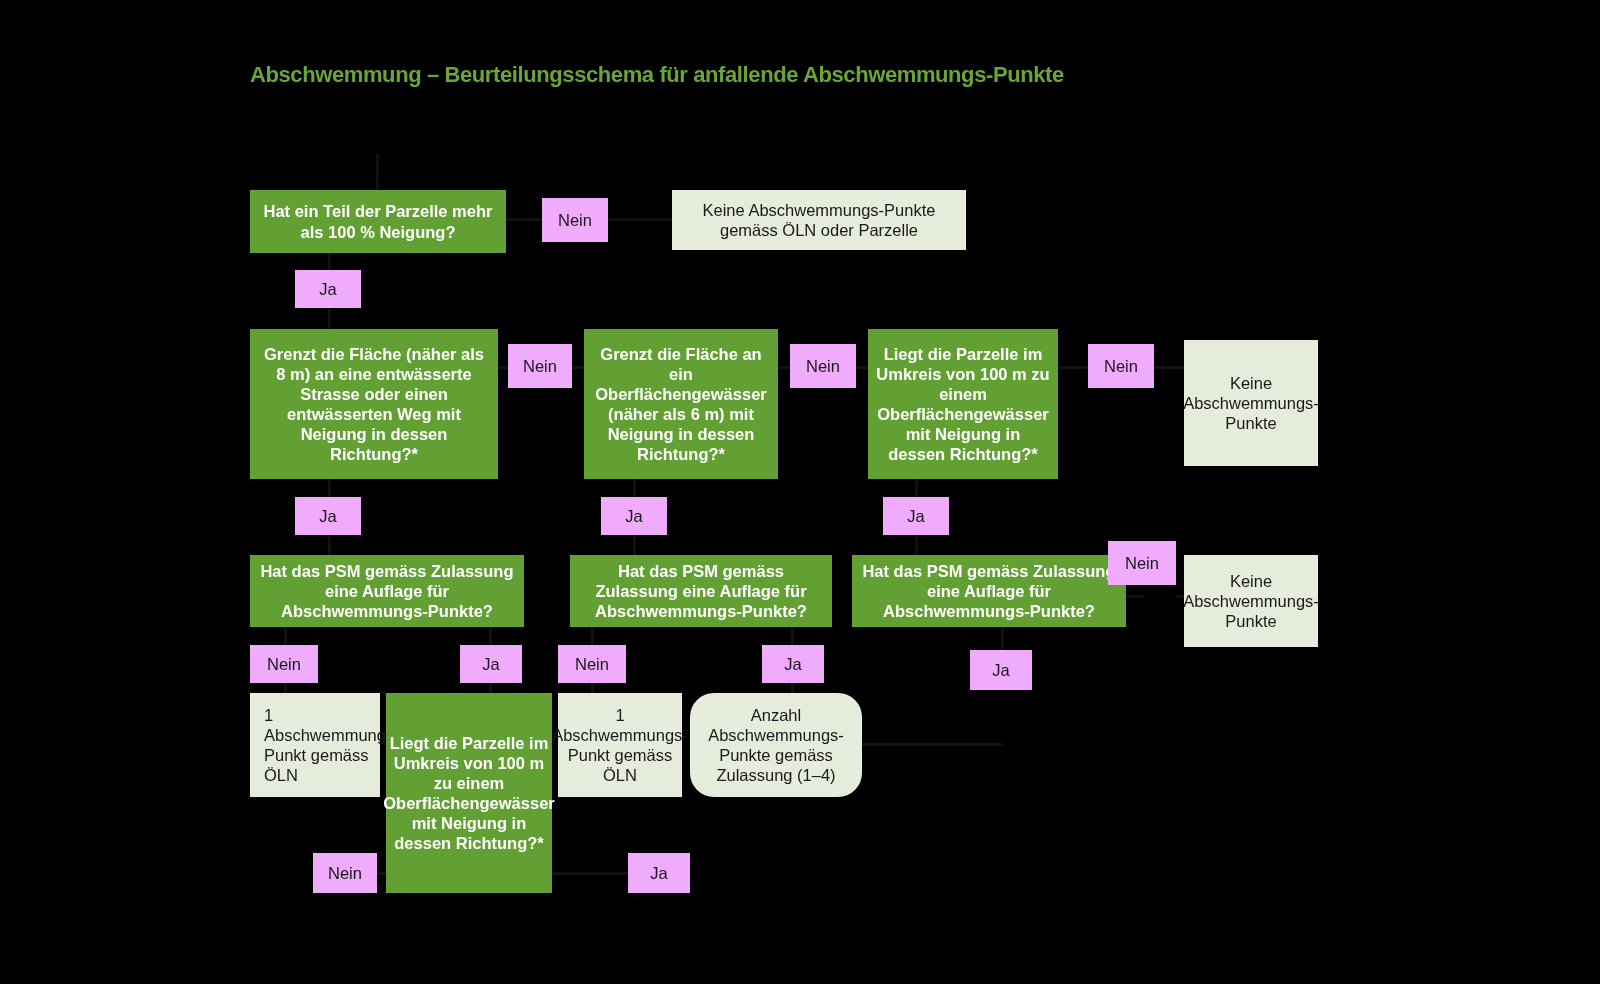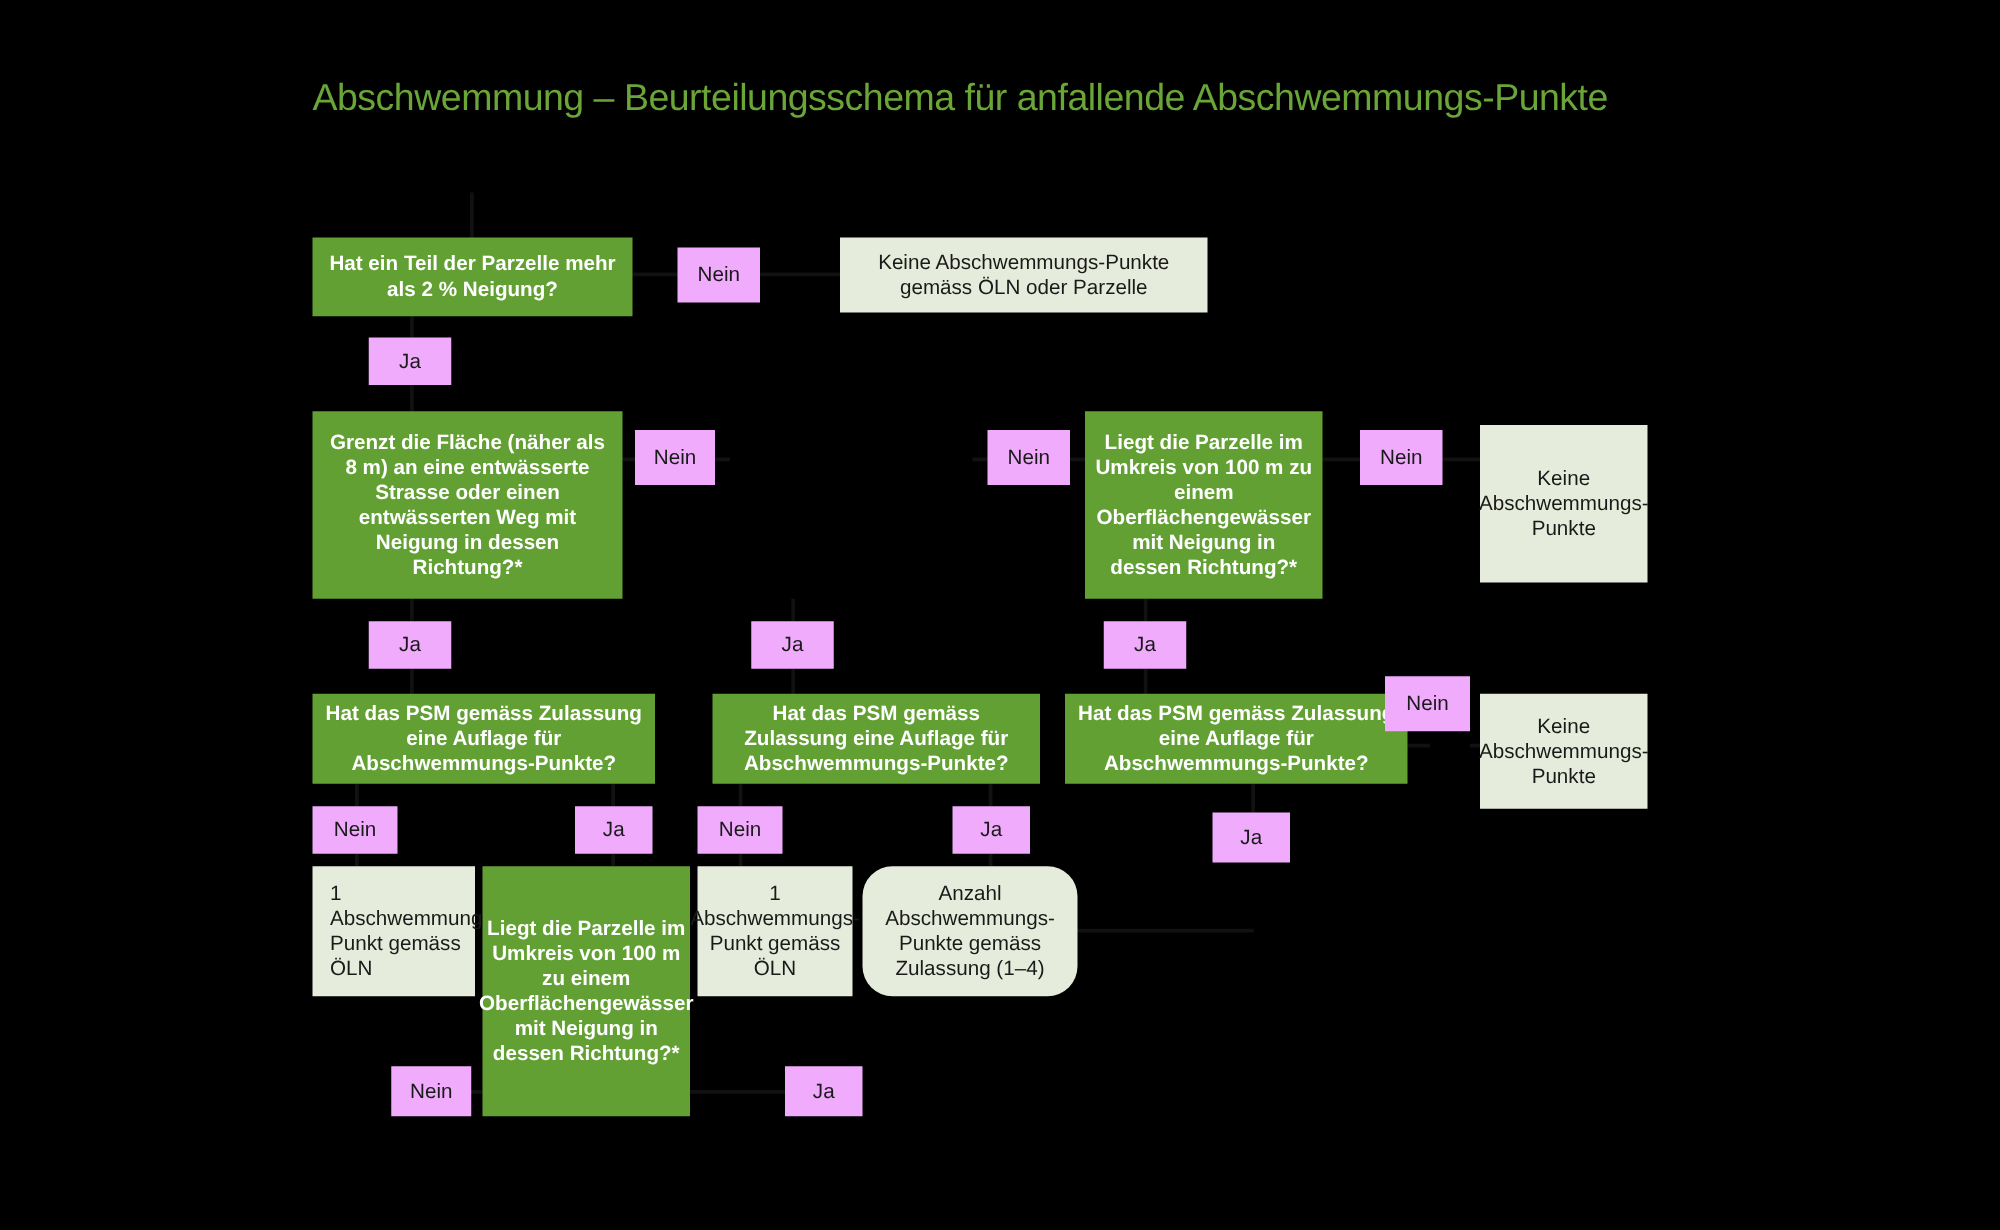--- a/index.html
+++ b/index.html
@@ -14,22 +14,22 @@
     background: #000000;
     font-family: "Liberation Sans", sans-serif;
     overflow: hidden;
   }
   .title {
     position: absolute;
     left: 250px;
     top: 62px;
     width: 1100px;
     color: #6aa538;
-    font-size: 30px;
-    font-weight: normal;
+    font-size: 22px;
+    font-weight: bold;
     letter-spacing: -0.4px;
     font-family: "Liberation Sans", sans-serif;
     white-space: nowrap;
   }
   .header-bar {
     position: absolute;
     left: 250px;
     top: 110px;
     width: 1070px;
     height: 44px;
@@ -115,21 +115,21 @@
   <div class="conn" style="left:591px; top:683px; width:3px; height:10px;"></div>
   <div class="conn" style="left:791px; top:627px; width:3px; height:18px;"></div>
   <div class="conn" style="left:791px; top:683px; width:3px; height:10px;"></div>
   <div class="conn" style="left:1001px; top:627px; width:3px; height:23px;"></div>
   <div class="conn" style="left:861px; top:743px; width:142px; height:3px;"></div>
 
   <div class="conn" style="left:374px; top:872px; width:12px; height:3px;"></div>
   <div class="conn" style="left:552px; top:872px; width:82px; height:3px;"></div>
 
   <div class="node q" style="left:250px; top:190px; width:256px; height:63px;">
-    <span>Hat ein Teil der Parzelle mehr als 2 % Neigung?</span>
+    <span>Hat ein Teil der Parzelle mehr als 100 % Neigung?</span>
   </div>
 
   <div class="node lbl" style="left:542px; top:198px; width:66px; height:44px;">
     <span>Nein</span>
   </div>
 
   <div class="node res" style="left:672px; top:190px; width:294px; height:60px;">
     <span>Keine Abschwemmungs-Punkte gemäss ÖLN oder Parzelle</span>
   </div>
 
@@ -138,20 +138,23 @@
   </div>
 
   <div class="node q" style="left:250px; top:329px; width:248px; height:150px;">
     <span>Grenzt die Fläche (näher als 8 m) an eine entwässerte Strasse oder einen entwässerten Weg mit Neigung in dessen Richtung?*</span>
   </div>
 
   <div class="node lbl" style="left:508px; top:344px; width:64px; height:44px;">
     <span>Nein</span>
   </div>
 
+  <div class="node q" style="left:584px; top:329px; width:194px; height:150px;">
+    <span>Grenzt die Fläche an ein Oberflächengewässer (näher als 6 m) mit Neigung in dessen Richtung?*</span>
+  </div>
 
   <div class="node lbl" style="left:790px; top:344px; width:66px; height:44px;">
     <span>Nein</span>
   </div>
 
   <div class="node q" style="left:868px; top:329px; width:190px; height:150px;">
     <span>Liegt die Parzelle im Umkreis von 100 m zu einem Oberflächengewässer mit Neigung in dessen Richtung?*</span>
   </div>
 
   <div class="node lbl" style="left:1088px; top:344px; width:66px; height:44px;">

